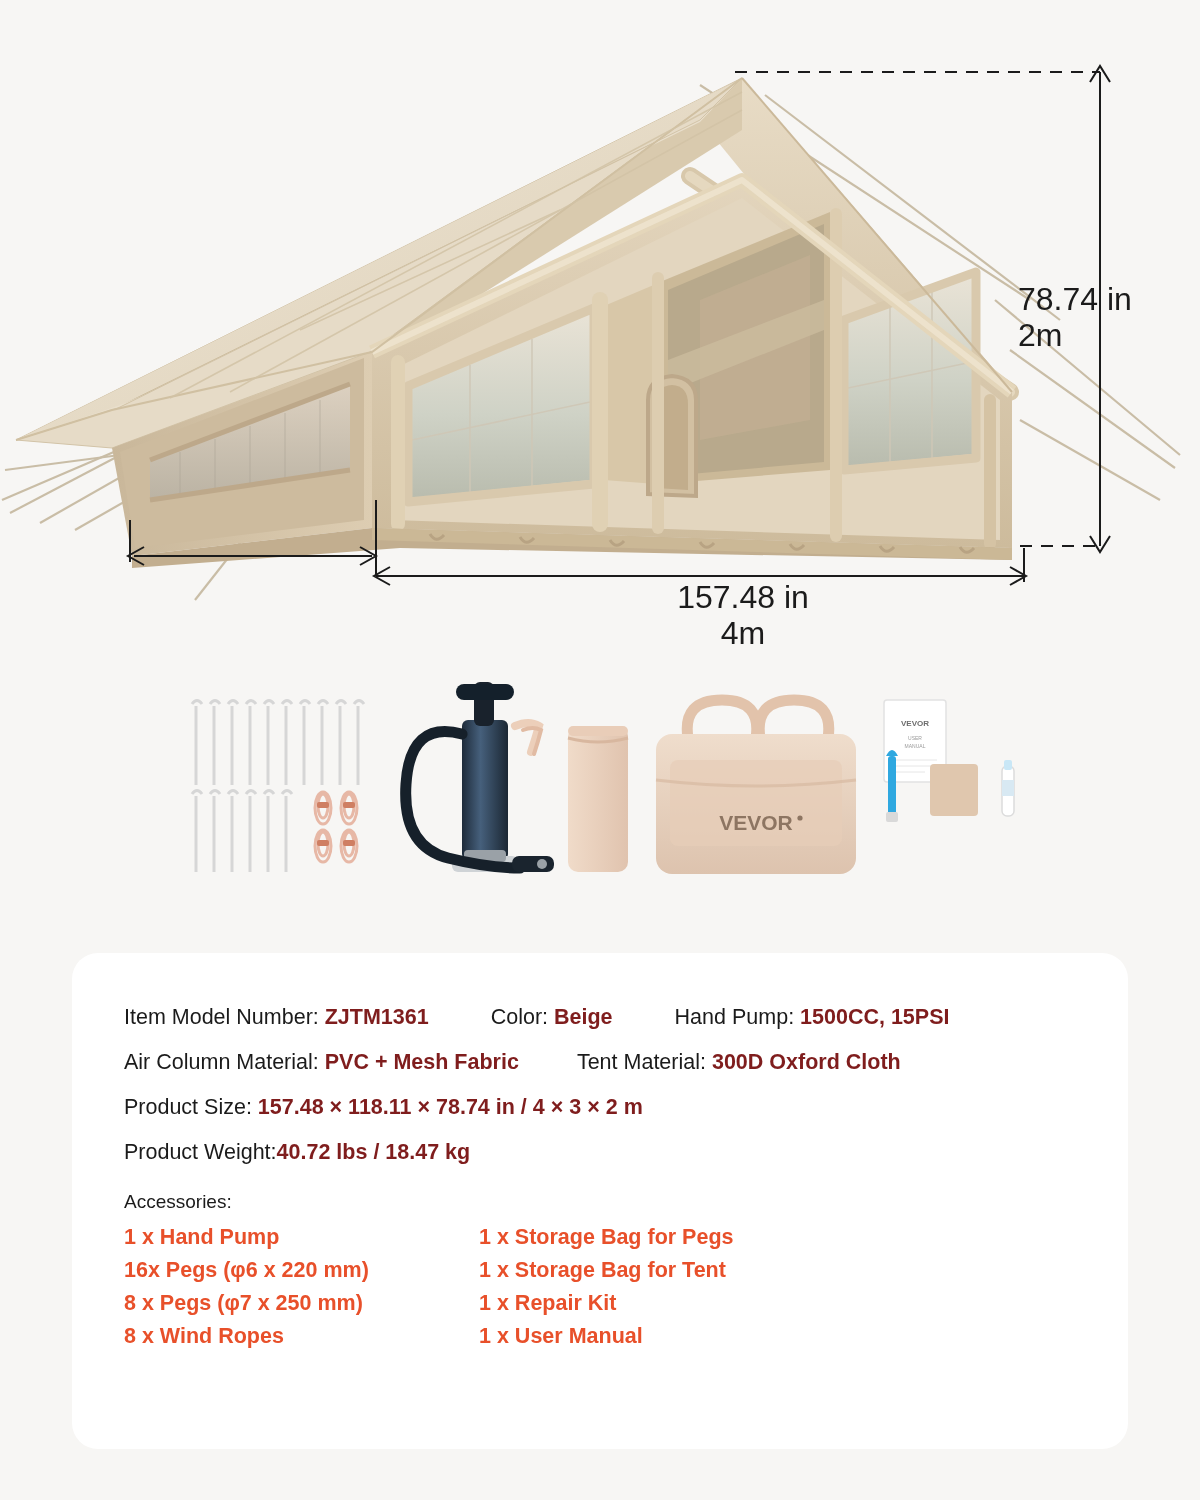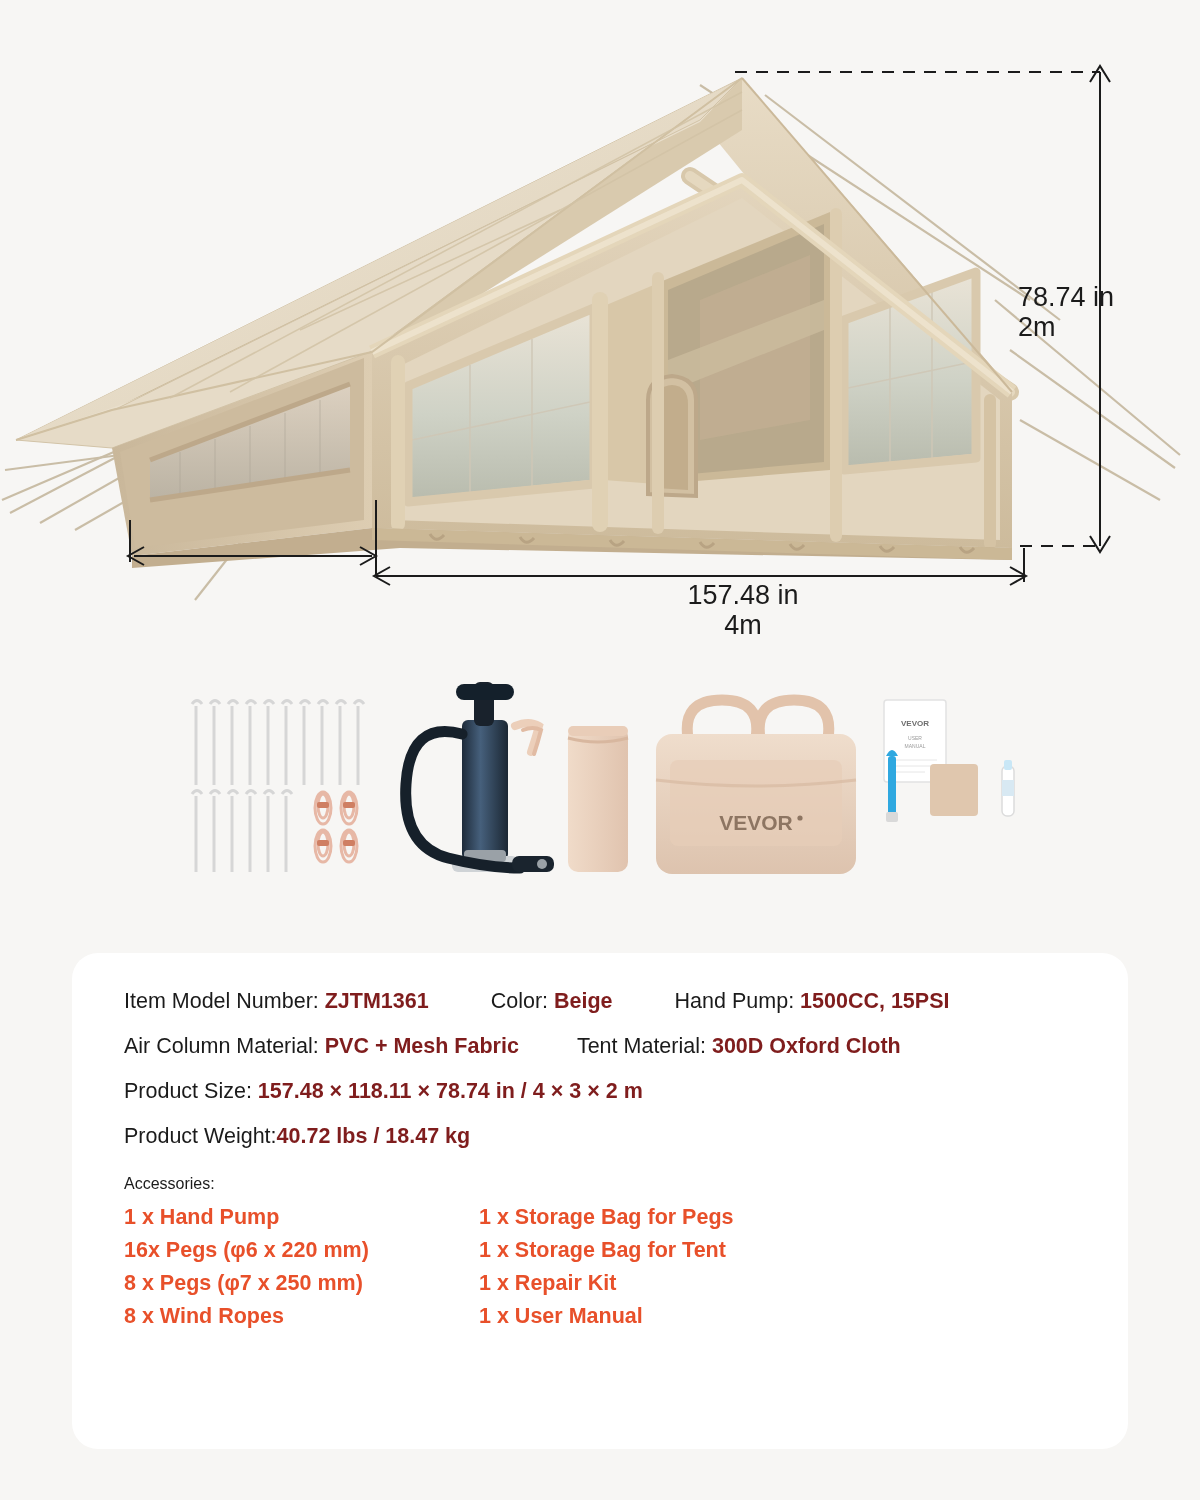--- a/index.html
+++ b/index.html
@@ -12,21 +12,21 @@
   }
   .page { position: relative; width: 1200px; height: 1500px; background: #f7f6f4; }
 
   
   .hero { position: absolute; left: 0; top: 0; width: 1200px; height: 670px; }
   .hero svg { display: block; }
 
   .dim-label {
     position: absolute;
     color: #1b1b1b;
-    font-size: 27px;
+    font-size: 32px;
     line-height: 1.12;
     text-align: center;
     font-weight: 400;
     white-space: pre-line;
   }
   .dim-height { left: 1018px; top: 282px; text-align: left; }
   .dim-width  { left: 140px;  top: 563px; width: 200px; }
   .dim-length { left: 628px;  top: 580px; width: 230px; text-align: center; }
 
   
@@ -40,28 +40,29 @@
     background: #ffffff;
     border-radius: 26px;
     padding: 36px 52px 0 52px;
   }
   .spec-row {
     display: flex;
     align-items: baseline;
     margin-bottom: 20px;
     font-size: 21.5px;
     color: #1b1b1b;
+    margin-top: 16px;
   }
   .spec-label { font-weight: 400; color: #1b1b1b; white-space: pre; }
   .spec-value { font-weight: 700; color: #7f1d1d; white-space: pre; }
   .gap-60 { margin-left: 62px; text-align: right; }
   .gap-52 { margin-left: 58px; }
 
   .acc-title {
-    font-size: 16px; color: #1b1b1b; margin-top: 26px; margin-bottom: 12px;
+    font-size: 19px; color: #1b1b1b; margin-top: 26px; margin-bottom: 12px;
   }
   .acc-grid {
     display: grid;
     grid-template-columns: 355px auto;
     row-gap: 8px;
   }
   .acc-item {
     font-size: 21.5px;
     font-weight: 700;
     color: #e8502a;

